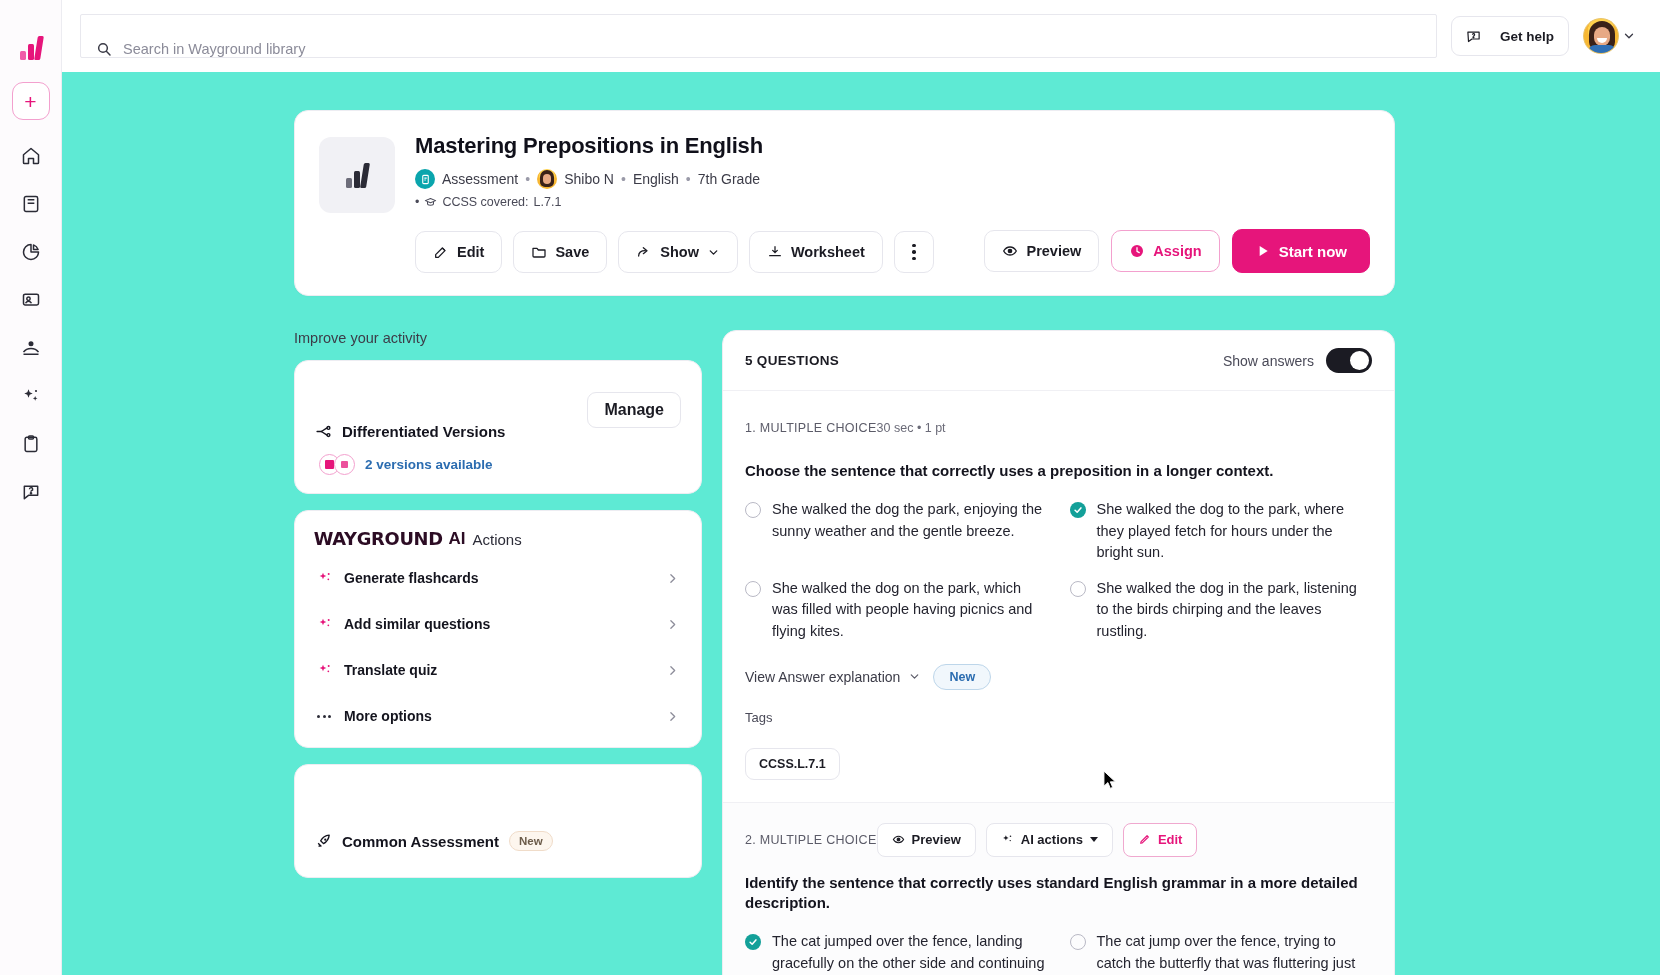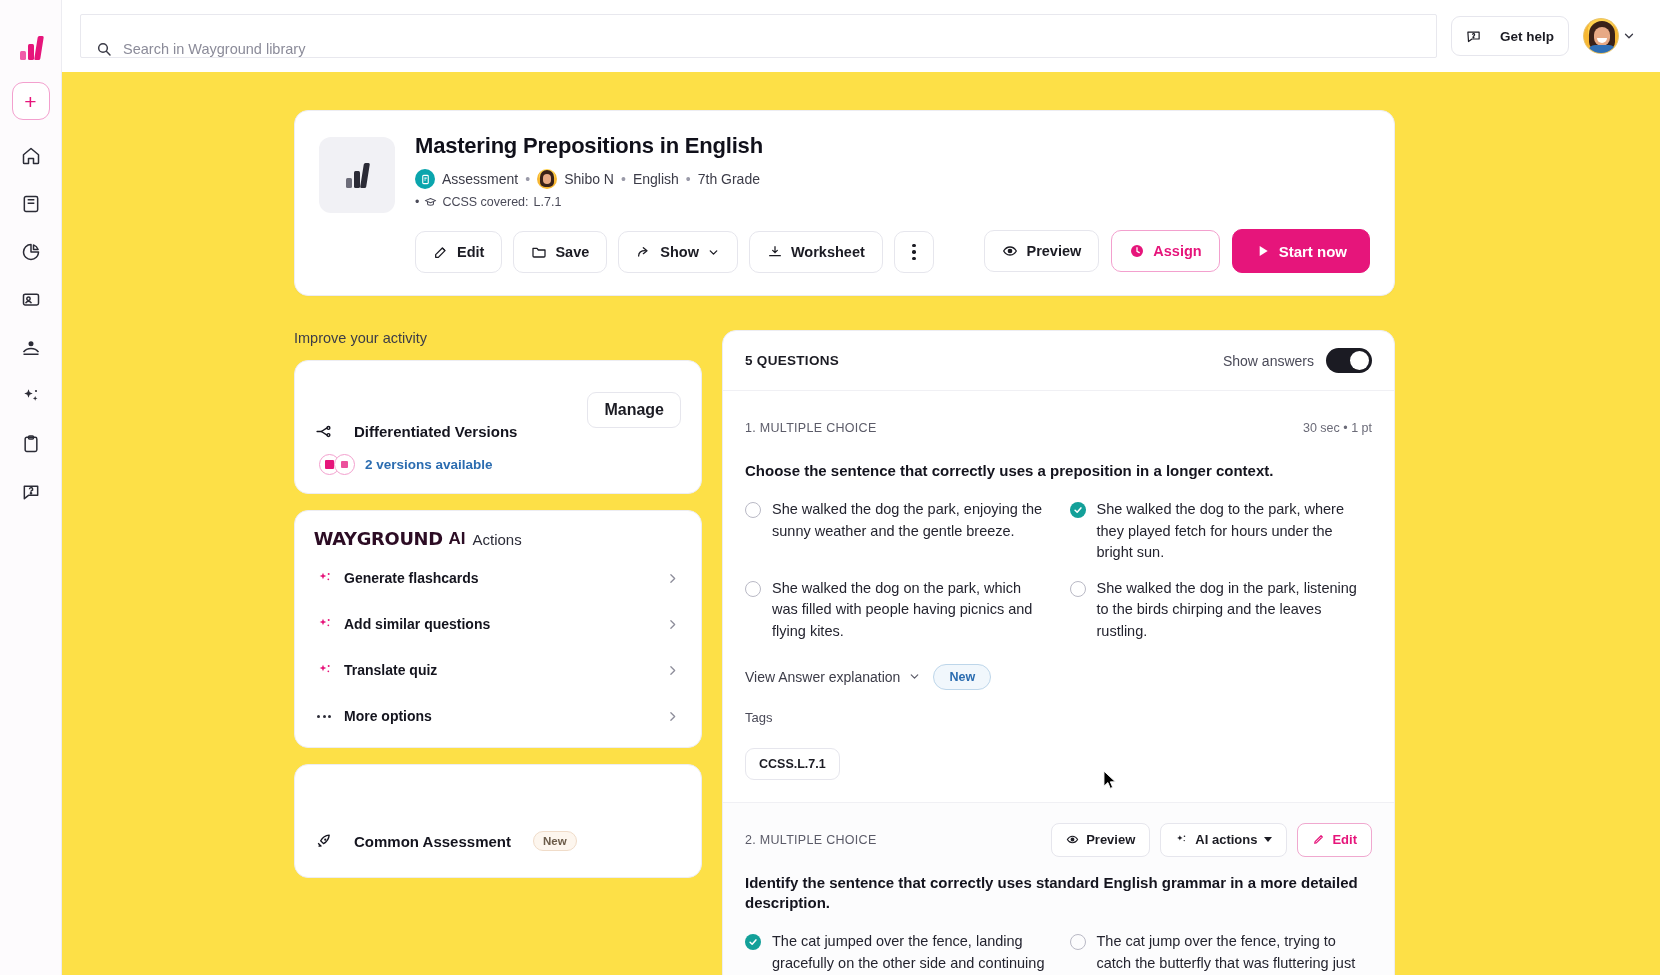--- a/index.html
+++ b/index.html
@@ -64,21 +64,21 @@
     position:relative; overflow:hidden; border:1px solid #e9c46a;
   }
   .avatar .hair{position:absolute;left:5px;top:2px;width:26px;height:30px;border-radius:13px 13px 9px 9px;background:#3a2118;}
   .avatar .face{position:absolute;left:10px;top:8px;width:16px;height:19px;border-radius:8px;background:#e7a985;}
   .avatar .smile{position:absolute;left:13px;top:19px;width:10px;height:5px;border-radius:0 0 6px 6px;background:#fff;}
   .avatar .shirt{position:absolute;left:4px;bottom:0;width:28px;height:8px;background:#2f6fb5;border-radius:7px 7px 0 0;}
   .chev{width:14px;height:14px;color:#3a3a46;}
 
   
   .body {
-    height: 903px; overflow:hidden; padding: 0 0 0 0; background:#fde047;
+    height: 903px; overflow:hidden; padding: 0 0 0 0; background:#5eead4;
   }
 
   
   .act-card {
     margin: 38px 265px 0 232px;
     border:1px solid #ededf2; border-radius:14px; background:#fff;
     padding: 22px 24px 22px 24px; display:flex; gap:20px;
     box-shadow: 0 1px 2px rgba(20,20,40,.02);
     position:relative;
   }
@@ -125,21 +125,21 @@
   
   .split{display:flex;gap:20px;margin:34px 265px 0 232px;align-items:flex-start;}
   .left-col{width:408px;flex:0 0 408px;}
   .right-col{flex:1;}
 
   .col-title{font-size:14.5px;color:#3c3c48;margin-bottom:14px;}
   .panel{
     border:1px solid #ededf2;border-radius:14px;background:#fff;margin-bottom:16px;padding:18px 20px;
   }
   .panel-row{display:flex;align-items:center;justify-content:space-between;gap:10px;}
-  .panel-label{display:flex;align-items:center;gap:22px;font-size:15px;font-weight:700;color:#14141e;margin-top:44px;}
+  .panel-label{display:flex;align-items:center;gap:10px;font-size:15px;font-weight:700;color:#14141e;margin-top:44px;}
   .panel-label svg{width:17px;height:17px;}
   .sm-btn{
     height:36px;border:1px solid #e6e6ed;border-radius:9px;background:#fff;
     display:flex;align-items:center;gap:7px;padding:0 16px;font-size:16px;font-weight:700;color:#1b1b23;
   }
   .sm-btn svg{width:14px;height:14px;}
   .versions-row{display:flex;align-items:center;gap:10px;margin-top:14px;padding-left:4px;}
   .ver-dots{display:flex;align-items:center;}
   .ver-dot{width:21px;height:21px;border-radius:50%;border:1.5px solid #f3a0ce;display:flex;align-items:center;justify-content:center;background:#fff;}
   .ver-dot:nth-child(2){margin-left:-6px;}
@@ -172,21 +172,21 @@
     display:flex;align-items:center;justify-content:space-between;
     padding:17px 22px;border-bottom:1px solid #f0f0f4;
   }
   .qcount{font-size:13.5px;font-weight:700;letter-spacing:.3px;color:#1b1b23;}
   .show-ans{display:flex;align-items:center;gap:12px;}
   .show-ans span{font-size:14px;color:#4a4a58;}
   .toggle{width:46px;height:25px;border-radius:13px;background:#1b1b23;position:relative;}
   .toggle i{position:absolute;right:3px;top:3px;width:19px;height:19px;border-radius:50%;background:#fff;display:block;}
 
   .qitem{padding:20px 22px 22px 22px;border-bottom:1px solid #f0f0f4;position:relative;}
-  .qitem-head{display:flex;align-items:center;justify-content:space-between;min-height:34px;}
+  .qitem-head{display:flex;align-items:center;justify-content:flex-start;min-height:34px;}
   .qtype{font-size:12.5px;letter-spacing:.3px;color:#5b5b68;}
   .qmeta{font-size:12.5px;color:#6b6b78;}
   .qtext{font-size:15px;font-weight:700;color:#14141e;margin-top:16px;line-height:1.35;}
   .opts{display:grid;grid-template-columns:1fr 1fr;column-gap:22px;row-gap:14px;margin-top:18px;}
   .opt{display:flex;gap:11px;align-items:flex-start;font-size:14.5px;line-height:1.48;color:#24242f;}
   .radio{width:16px;height:16px;border-radius:50%;border:1.6px solid #b9b9c5;flex:0 0 16px;margin-top:3px;}
   .radio.correct{border:none;background:#13a099;display:flex;align-items:center;justify-content:center;}
   .radio.correct svg{width:10px;height:10px;color:#fff;}
   .qfoot{display:flex;align-items:center;gap:12px;margin-top:22px;}
   .view-exp{display:flex;align-items:center;gap:8px;font-size:14px;color:#3c3c48;}

